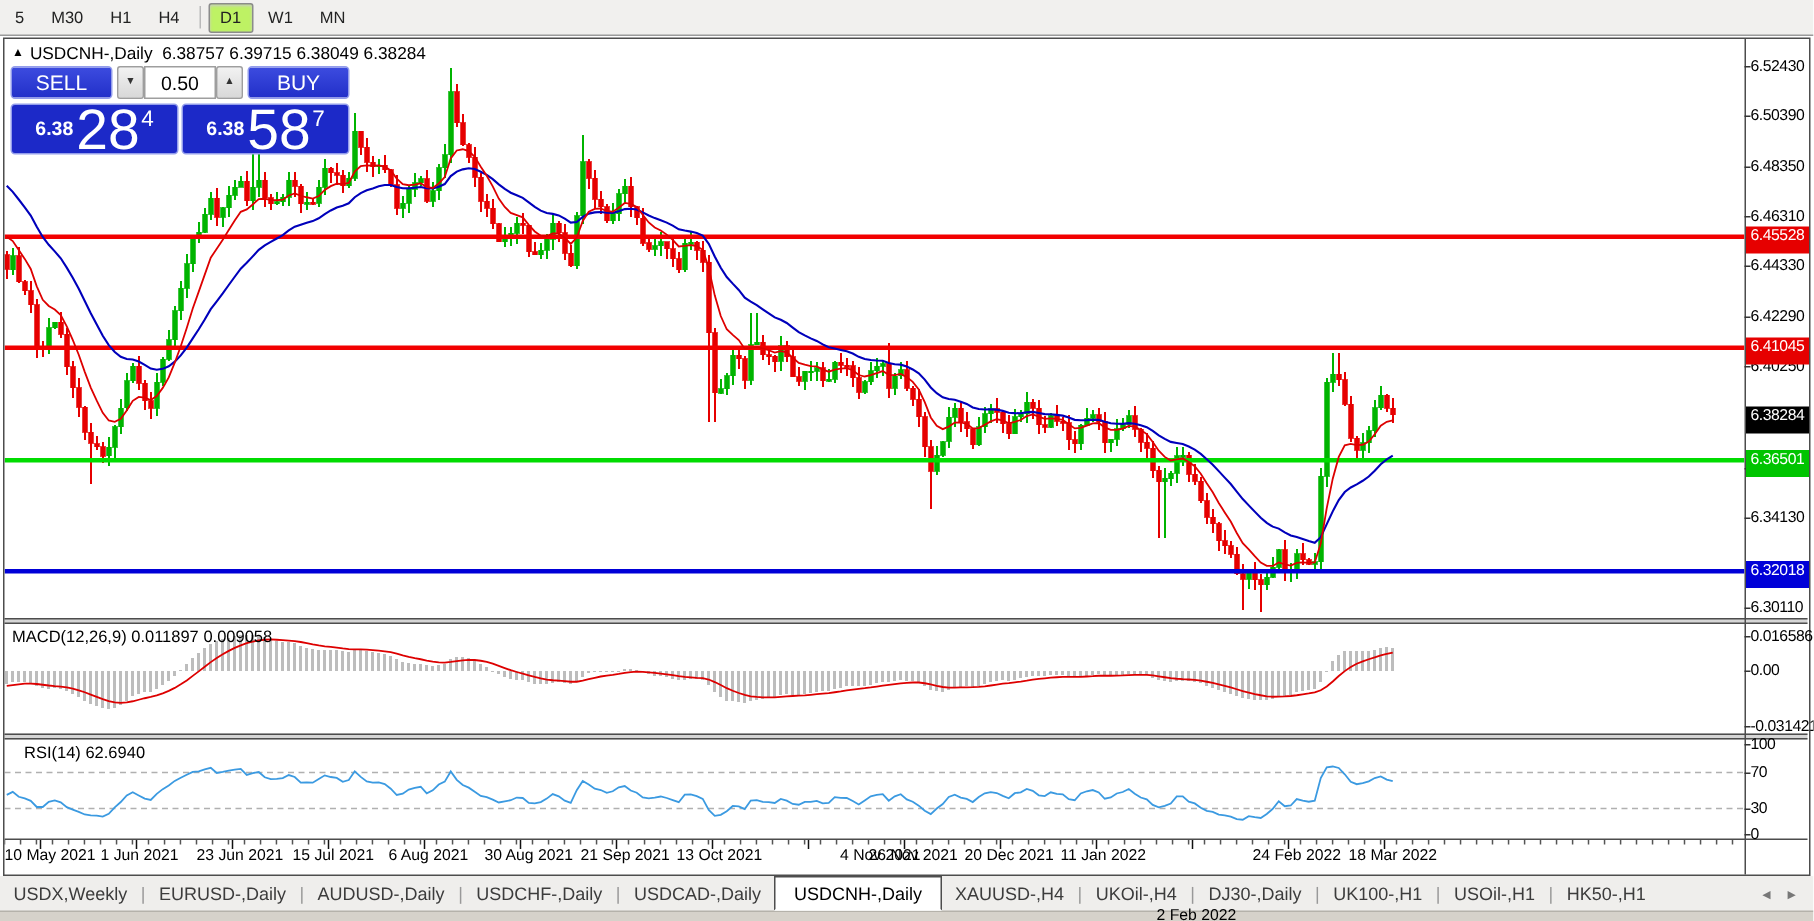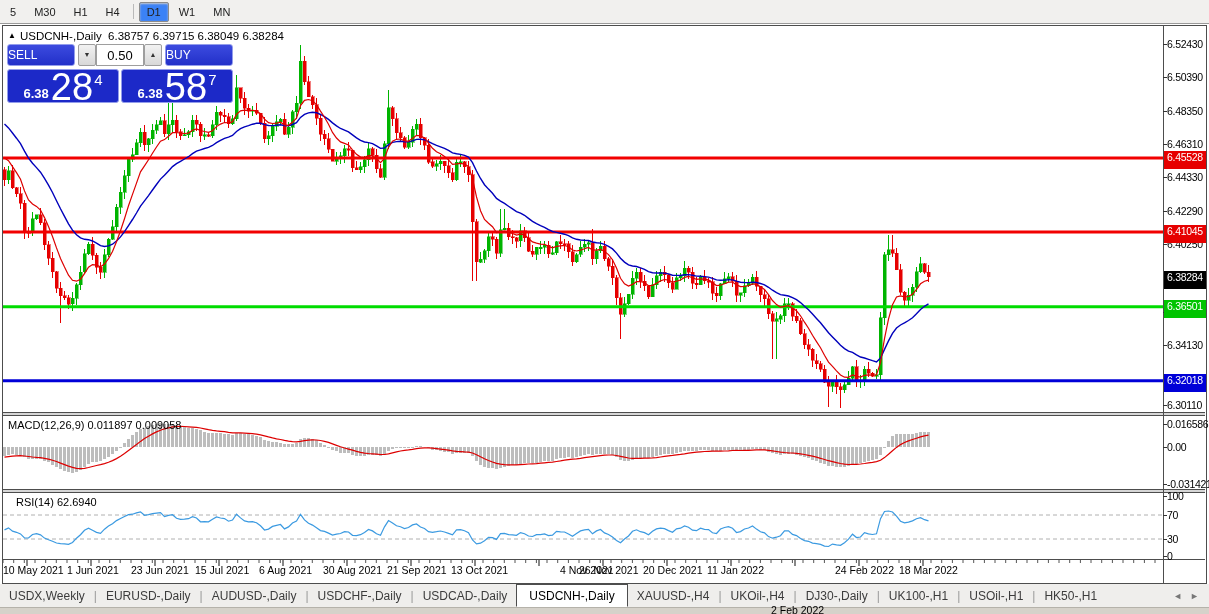--- a/index.html
+++ b/index.html
@@ -1,50 +1,50 @@
 <!DOCTYPE html>
 <html><head>
 <meta charset="utf-8">
 <style>
   html,body{margin:0;padding:0}
   body{width:1209px;height:614px;position:relative;overflow:hidden;background:#fff;
        font-family:"Liberation Sans",sans-serif;-webkit-font-smoothing:antialiased}
   .toolbar{position:absolute;left:0;top:0;width:1209px;height:24px;background:#f1f0ee;
            border-bottom:1px solid #9a9a9a;display:flex;align-items:center;box-sizing:border-box;padding-left:1px}
   .tbtn{font-size:11px;color:#222;padding:3px 7px;margin:0 1px;border:1px solid transparent;border-radius:2px;cursor:default}
-  .tbtn.active{background:#3b82f6;border-color:#8b8b8b;box-shadow:inset 0 1px 2px #c9c9c9}
+  .tbtn.active{background:#bef264;border-color:#8b8b8b;box-shadow:inset 0 1px 2px #c9c9c9}
   .vsep{width:1px;height:15px;background:#b9b9b9;margin:0 4px}
   .frame{position:absolute;left:2px;top:25px;width:1203px;height:557px;border:1px solid #4d4d4d;pointer-events:none}
   #main-plot{position:absolute;left:3px;top:26px}
   #macd-plot{position:absolute;left:3px;top:416px}
   #rsi-plot{position:absolute;left:3px;top:493px}
   #date-ticks{position:absolute;left:3px;top:560px}
   .axis-border{position:absolute;left:1163px;top:26px;width:1px;height:557px;background:#4d4d4d}
   .sep{position:absolute;left:3px;width:1202px;background:#d6d6d6;border-top:1px solid #4d4d4d;border-bottom:1px solid #4d4d4d;box-sizing:border-box;height:4px}
   .sep3{position:absolute;left:3px;width:1202px;height:1px;background:#4d4d4d}
   .alab{position:absolute;left:1167px;width:44px;height:13px;line-height:13px;font-size:10.5px;color:#000;letter-spacing:-0.3px;white-space:nowrap}
   .alab::before{content:"";position:absolute;left:-4px;top:6px;width:4px;height:1px;background:#333}
   .abadge{position:absolute;left:1164px;height:18px;line-height:13px;font-size:10.5px;color:#fff;padding:0 3px;letter-spacing:-0.3px;white-space:nowrap}
   .plabel{position:absolute;font-size:11px;color:#000;z-index:3}
   .dlab{position:absolute;top:564px;font-size:10.5px;color:#000;white-space:nowrap}
   .ohlc{position:absolute;left:8px;top:30px;font-size:11.5px;color:#000;z-index:4;white-space:nowrap}
   .ohlc .tri{font-size:8px;vertical-align:2px;margin-right:4px}
   .tpanel{position:absolute;left:7px;top:44px;width:226px;z-index:5}
   .tp-row1{display:flex;height:22px;margin-bottom:3px;align-items:stretch}
-  .tp-btn{background:linear-gradient(#3c4bdf,#2230c9);color:#fff;font-size:12px;border:1px solid #939deb;
-          border-radius:3px;width:68px;line-height:20px;box-sizing:border-box;cursor:default}
+  .tp-btn{background:linear-gradient(#3c4bdf,#2230c9);color:#fff;font-size:14px;border:1px solid #939deb;
+          border-radius:3px;width:68px;text-align:center;line-height:20px;box-sizing:border-box;cursor:default}
   .tp-spin{width:18px;background:linear-gradient(#f2f2f2,#d8d8d8);border:1px solid #9e9e9e;border-radius:2px;
            font-size:7px;color:#333;text-align:center;line-height:20px;box-sizing:border-box;margin:0 0;cursor:default}
   .tp-vol{width:48px;text-align:center;font-size:13px;border:1px solid #9e9e9e;box-sizing:border-box;margin:0;padding:0;font-family:"Liberation Sans",sans-serif}
   .tp-gap{width:3px}
   .tp-row2{display:flex;height:34px}
   .tp-price{background:#1c29c8;border:1px solid #939deb;border-radius:3px;color:#fff;width:112px;box-sizing:border-box;
             display:flex;align-items:flex-end;justify-content:center;padding-bottom:1px;cursor:default}
   .tp-price.left{margin-right:2px}
-  .tp-pre{font-size:13px;font-weight:bold;margin:0 2px 0 0}
+  .tp-pre{font-size:13px;font-weight:bold;margin:0 2px 8px 0}
   .tp-big{font-size:38px;line-height:28px;font-weight:400}
   .tp-sup{font-size:15px;margin:0 0 13px 1px}
   .tabbar{position:absolute;left:0;top:584px;width:1209px;height:24px;background:#efeeec;display:flex;
           align-items:stretch;border-bottom:1px solid #b5b2aa;box-sizing:border-box}
   .tab{font-size:12px;color:#3c3c3c;padding:5px 9px 0;white-space:nowrap;cursor:default}
   .tab.active{background:#fff;border:1px solid #4d4d4d;border-bottom:1px solid #fff;color:#000;padding:4px 12px 0;margin-top:0px}
   .tabdiv{color:#999;font-size:12px;padding:5px 0 0;cursor:default}
   .tabarrows{margin-left:auto;color:#777;font-size:9px;padding:7px 10px 0;white-space:nowrap}
   .tabarrows span{margin-left:8px;cursor:default}
   .status{position:absolute;left:0;top:608px;width:1209px;height:6px;background:#d6d2ca}

